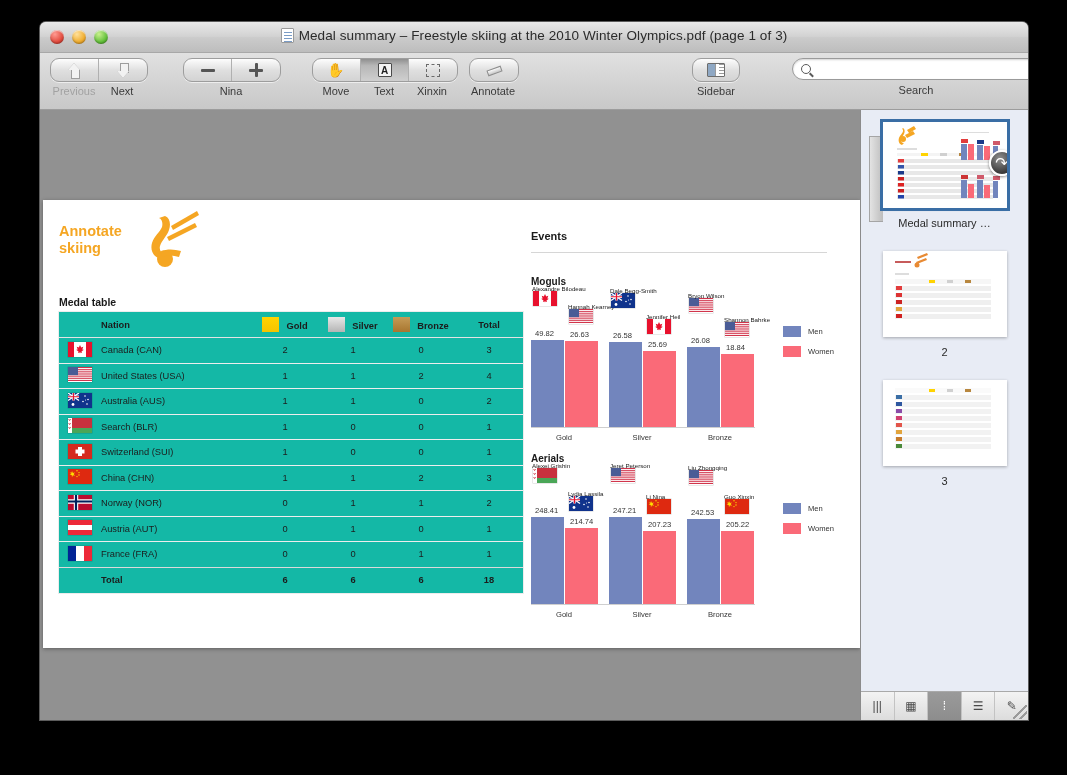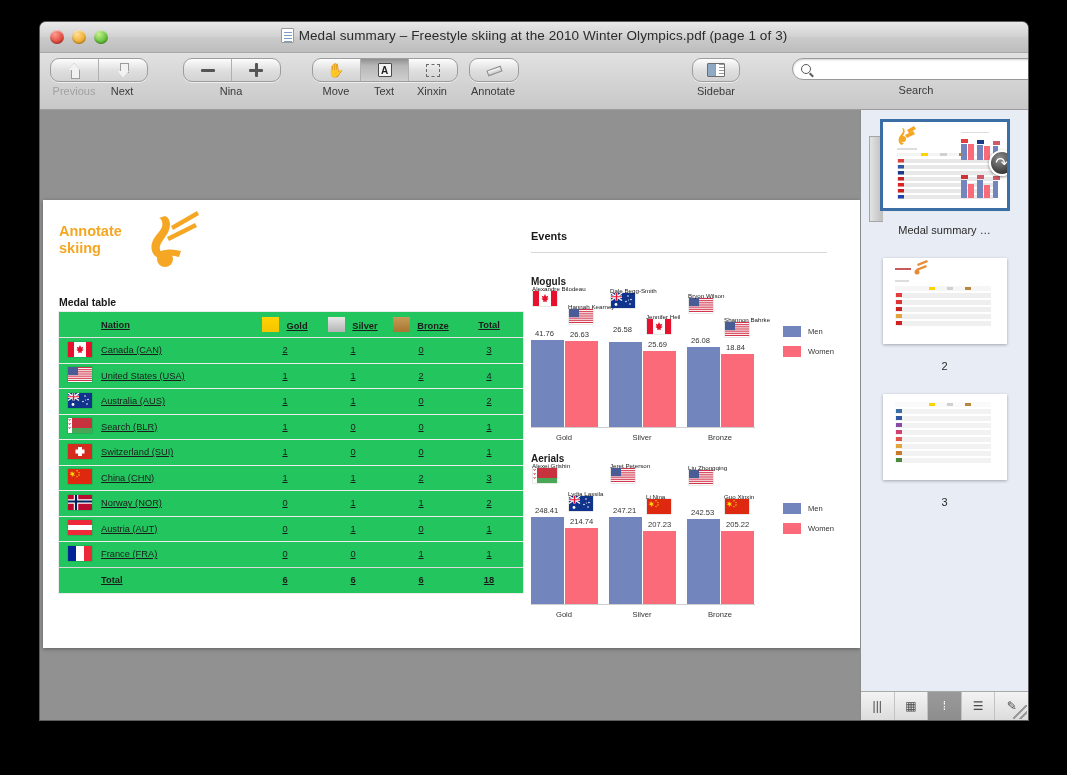--- a/index.html
+++ b/index.html
@@ -195,21 +195,21 @@
   }
   #thumbs { position:absolute; inset: 0 0 30px 0; overflow:hidden; padding-top: 12px; }
   .thumb-wrap { text-align:center; margin-bottom: 22px; position: relative; }
   .thumb-page {
     width: 124px; height: 86px; background:#fff; display:inline-block;
     box-shadow: 0 1px 3px rgba(0,0,0,.3);
     position:relative; overflow:hidden; text-align:left;
   }
   .thumb-page.sel { outline: 3px solid #3a6ea5; outline-offset: 0px; }
   .thumb-caption {
-    margin-top:12px; font-size:11px; color:#2a2a2a;
+    margin-top:5px; font-size:11px; color:#2a2a2a;
   }
   .thumb-binder {
     position:absolute; left:8px; top:14px; width:14px; height:86px;
     background: linear-gradient(to right,#e3e3e3,#bdbdbd);
     border:1px solid #a5a5a5; border-right:none;
   }
   .rot-badge {
     position:absolute; right:-8px; top:28px;
     width:26px;height:26px;border-radius:50%;
     background: radial-gradient(circle at 40% 30%, #8f8f8f, #3b3b3b 70%);
@@ -241,21 +241,21 @@
     line-height:17px;
   }
   .logo-fig { left: 94px; top: 10px; }
   .sec-title { font-size:10.5px; font-weight:bold; color:#1a1a1a; }
   #medal-title { left:16px; top:96px; }
   #events-title { left:488px; top:30px; font-size:11px; }
   #events-rule { left:488px; top:52px; width:296px; height:1px; background:#d6d6d6; }
   
   #medal-table { position:absolute; left:16px; top:112px; width:464px;
      border-collapse:collapse; font-size:9.3px; color:#1c1c1c;
-     background:#22c55e; box-shadow: 0 0 0 1px #ececec; text-decoration: underline;}
+     background:#14b8a6; box-shadow: 0 0 0 1px #ececec;}
   #medal-table th, #medal-table td { padding: 0; height:25.5px; vertical-align:middle; }
   #medal-table thead th { font-weight:bold; font-size:9.3px; }
   #medal-table tbody tr { border-top:1px solid #ededed; }
   #medal-table tbody tr:first-child { border-top:1px solid #e3e3e3; }
   #medal-table tr.total-row { border-top:1px solid #dadada; font-weight:bold; }
   .c-flag { width:42px; text-align:center; }
   .c-nation { width:150px; text-align:left; }
   .c-num { width:68px; text-align:center; }
   .swatch { display:inline-block; width:17px; height:15px; vertical-align:-3px; margin-right:7px; }
   .sw-gold { background: linear-gradient(to bottom,#ffd301,#f5c400); }
@@ -565,21 +565,21 @@
           </table>
 
           <div class="pg sec-title" id="events-title">Events</div>
           <div class="pg" id="events-rule"></div>
 
           <div class="chart-block" id="chart-0" style="left:488px; top:76px;">
               <div class="chart-title">Moguls</div>
               <div class="plot" style="position:relative;width:300px;height:155px;">
                 <div class="bar men" style="left:0px;bottom:18px;width:33px;height:88px;"></div>
                 <div class="bar women" style="left:34px;bottom:18px;width:33px;height:87px;"></div>
-                <div class="bval" style="left:4px;bottom:108px;">41.76</div>
+                <div class="bval" style="left:4px;bottom:108px;">49.82</div>
                 <div class="bval" style="left:39px;bottom:107px;">26.63</div>
                 <div class="bflag" style="left:2px;bottom:136px;"><svg class="flag" width="27" height="17" viewBox="0 0 24 15" preserveAspectRatio="none">
                     <rect width="24" height="15" fill="#fff"></rect>
                     <rect width="6" height="15" fill="#e8112d"></rect>
                     <rect x="18" width="6" height="15" fill="#e8112d"></rect>
                     <path d="M12 3 l1.2 2.6 2.1-.8 -1 2.6 1.5.3 -2.3 1.9 .5 1.4 -1.9-.4 -.1 2 -.1-2 -1.9.4 .5-1.4 -2.3-1.9 1.5-.3 -1-2.6 2.1.8z" fill="#e8112d"></path>
                   </svg></div>
                 <div class="bname" style="left:1px;bottom:154px;">Alexandre Bilodeau</div>
                 <div class="bflag" style="left:38px;bottom:118px;"><svg class="flag" width="27" height="17" viewBox="0 0 24 15" preserveAspectRatio="none">
                     <rect width="24" height="15" fill="#fff"></rect>
@@ -589,21 +589,21 @@
                     <rect y="6.449999999999999" width="24" height="1.08" fill="#d1334a"></rect>
                     <rect y="8.6" width="24" height="1.08" fill="#d1334a"></rect>
                     <rect y="10.75" width="24" height="1.08" fill="#d1334a"></rect>
                     <rect y="12.899999999999999" width="24" height="1.08" fill="#d1334a"></rect>
                     <rect width="10" height="8.1" fill="#4a5c96"></rect>
                   </svg></div>
                 <div class="bname" style="left:37px;bottom:136px;">Hannah Kearney</div>
                 <div class="xlab" style="left:0px;bottom:4px;width:66px;">Gold</div>
                 <div class="bar men" style="left:78px;bottom:18px;width:33px;height:86px;"></div>
                 <div class="bar women" style="left:112px;bottom:18px;width:33px;height:77px;"></div>
-                <div class="bval" style="left:82px;bottom:112px;">26.58</div>
+                <div class="bval" style="left:82px;bottom:106px;">26.58</div>
                 <div class="bval" style="left:117px;bottom:97px;">25.69</div>
                 <div class="bflag" style="left:80px;bottom:134px;"><svg class="flag" width="27" height="17" viewBox="0 0 24 15" preserveAspectRatio="none">
                     <rect width="24" height="15" fill="#10338c"></rect>
                     <rect width="11" height="7.5" fill="#10338c"></rect>
                     <path d="M0 0 L11 7.5 M11 0 L0 7.5" stroke="#fff" stroke-width="1.4"></path>
                     <path d="M5.5 0 V7.5 M0 3.75 H11" stroke="#fff" stroke-width="2.4"></path>
                     <path d="M5.5 0 V7.5 M0 3.75 H11" stroke="#e8112d" stroke-width="1.2"></path>
                     <circle cx="5" cy="11.5" r="1.4" fill="#fff"></circle>
                     <circle cx="17" cy="3" r=".8" fill="#fff"></circle>
                     <circle cx="20" cy="6.5" r=".8" fill="#fff"></circle>

